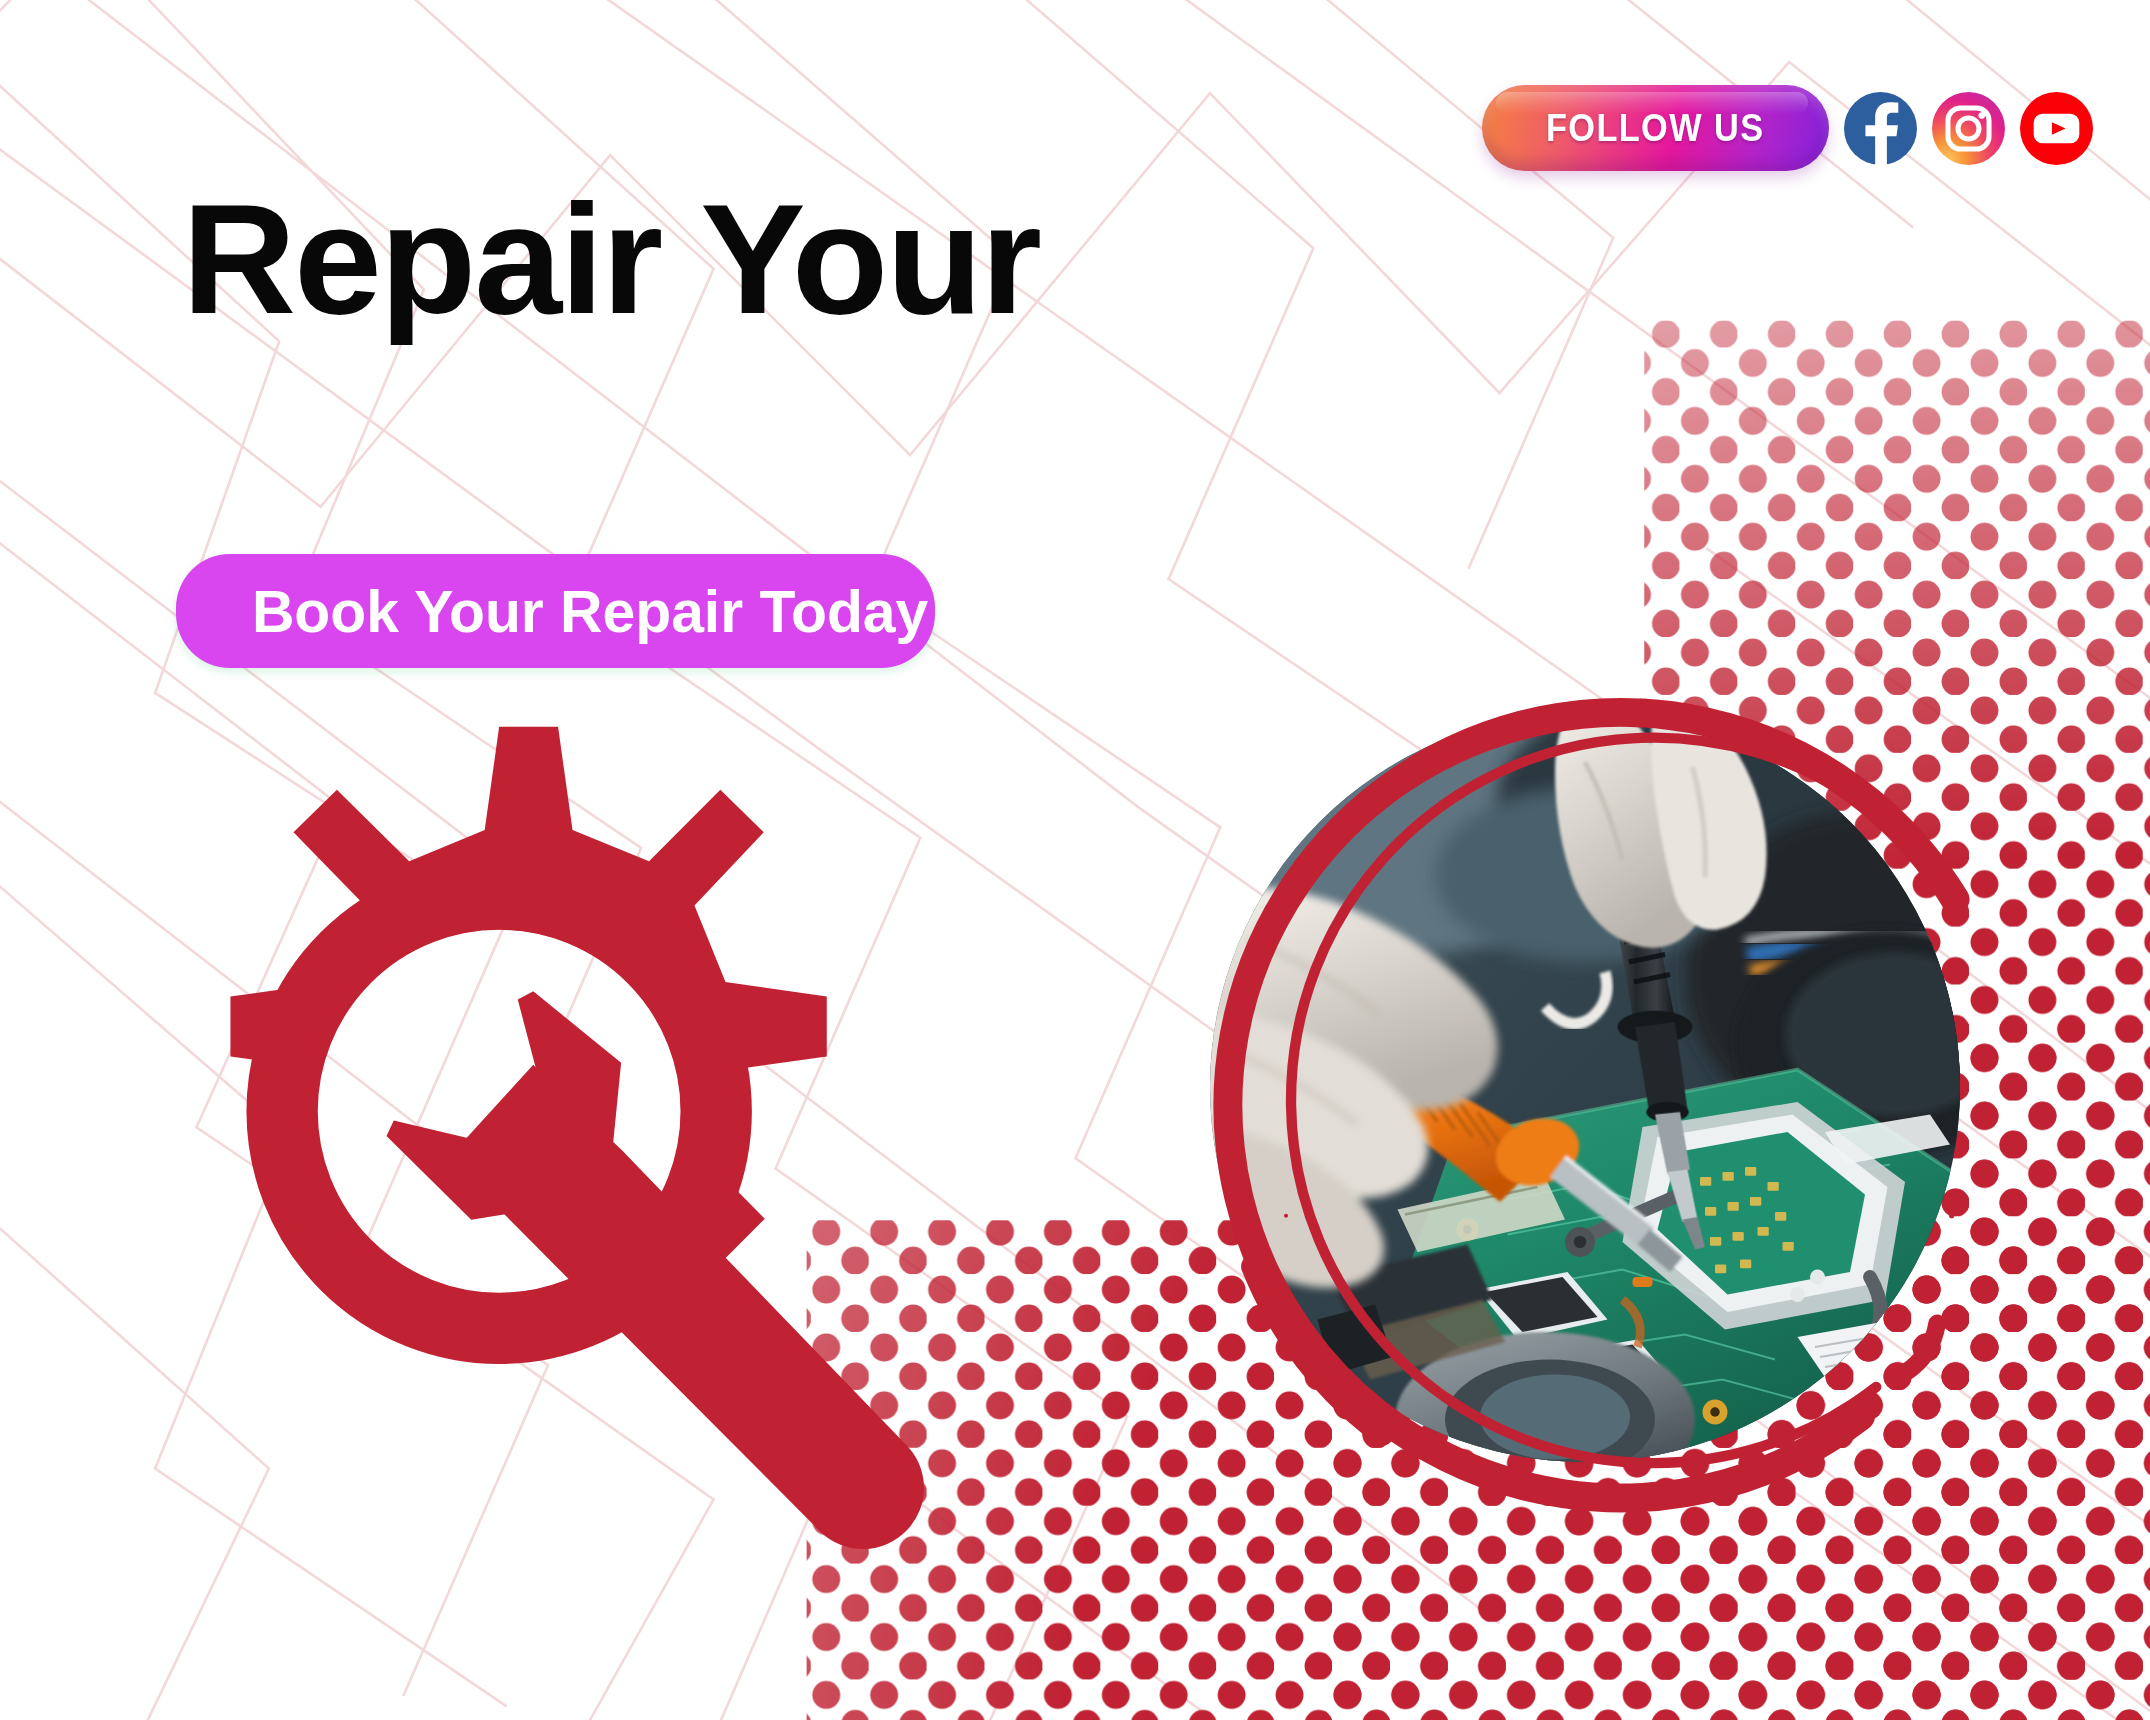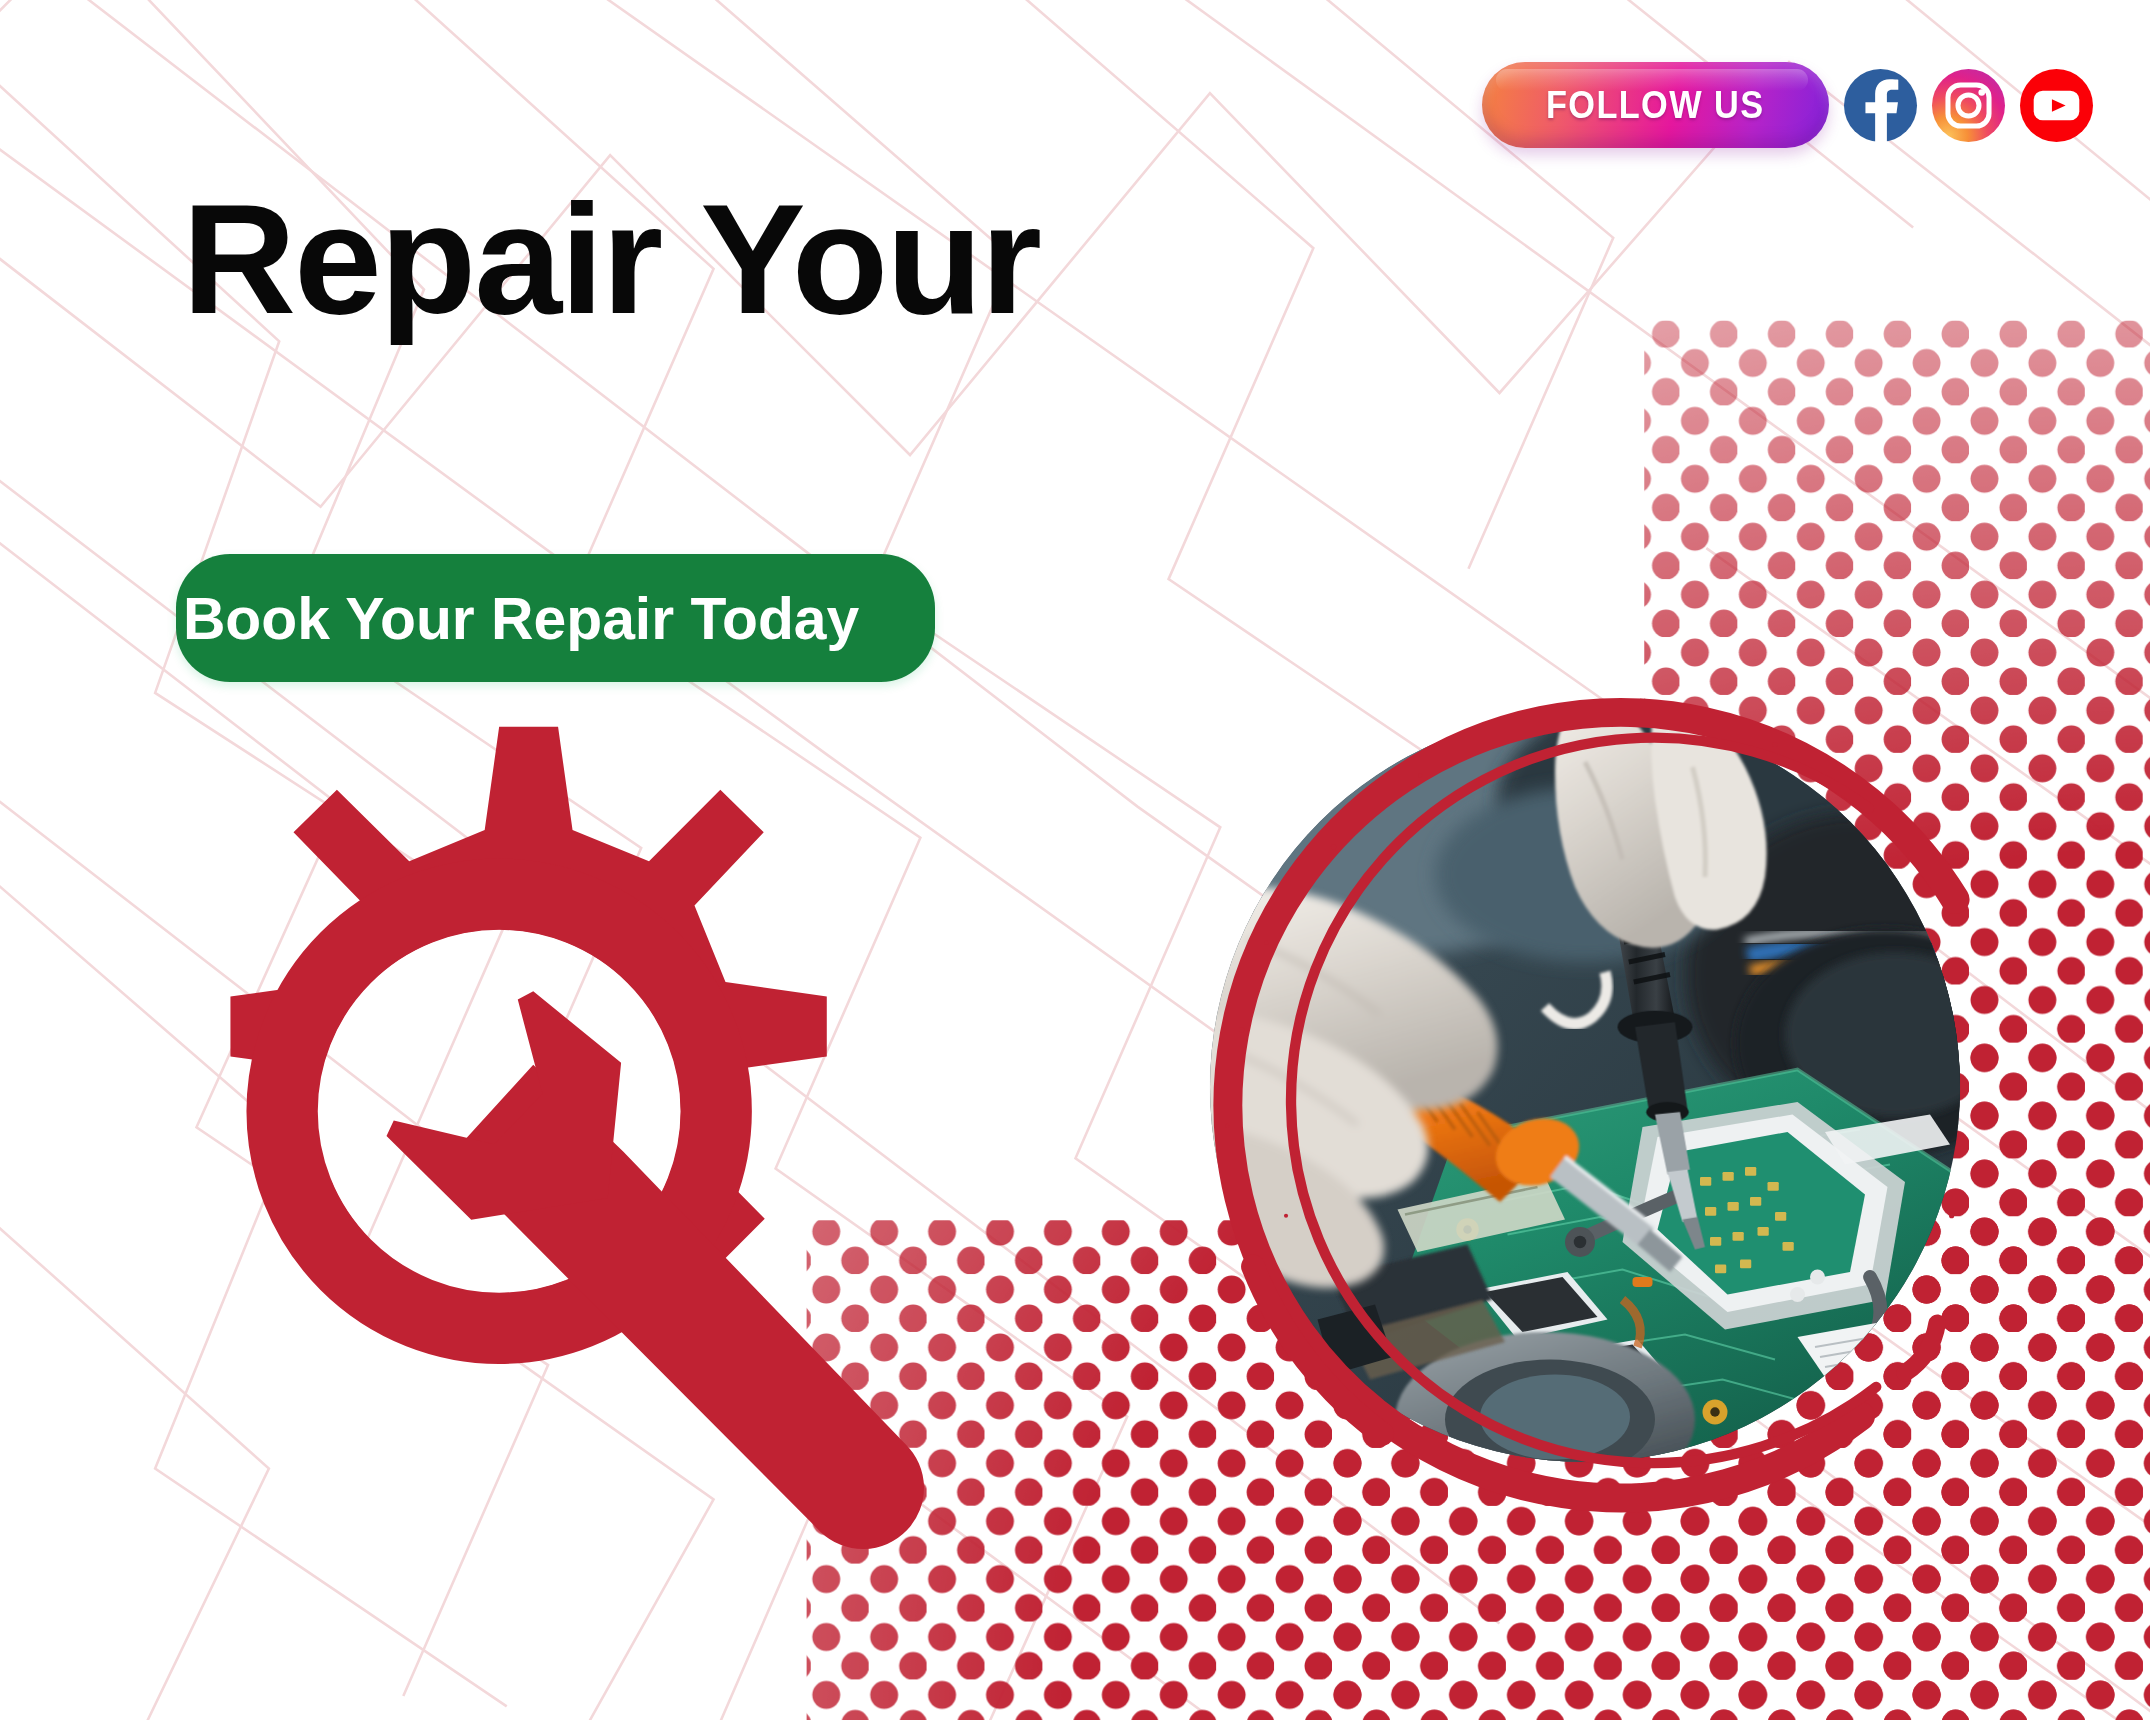--- a/index.html
+++ b/index.html
@@ -8,21 +8,21 @@
   #stage{
     position:relative;width:2151px;height:1721px;background:#ffffff;overflow:hidden;
   }
 
   
   .bg-lines{position:absolute;inset:0;z-index:1;pointer-events:none;}
   .bg-dots{position:absolute;inset:0;z-index:2;pointer-events:none;}
 
   
   #follow-bar{
-    position:absolute;top:62px;right:58px;z-index:40;
+    position:absolute;top:85px;right:58px;z-index:40;
     display:flex;align-items:center;gap:15px;
   }
   #follow-pill{
     width:347px;height:86px;border-radius:48px;
     background:linear-gradient(100deg,#f5833f 0%,#ef5a6a 24%,#e5179d 55%,#b523c9 78%,#8322da 100%);
     display:flex;align-items:center;justify-content:center;
     box-shadow:0 7.2px 13.4px rgba(140,30,160,.22), inset 0 -8.3px 13.4px rgba(90,10,110,.22), inset 0 7.2px 11.4px rgba(255,255,255,.18);
     position:relative;
   }
   #follow-pill::after{
@@ -51,22 +51,22 @@
   #subhead{
     position:absolute;left:182px;top:428px;z-index:30;
     font-family:"Liberation Sans Narrow","Liberation Sans",sans-serif;
     font-weight:700;font-size:70px;line-height:1;color:#080808;
     letter-spacing:-0.5px;white-space:nowrap;transform:scaleX(1.0);transform-origin:left top;
   }
 
   
   #cta-button{
     position:absolute;left:176px;top:554px;z-index:30;
-    width:759px;height:128px;border-radius:54px;background:#15803d;
-    display:flex;align-items:center;justify-content:flex-start;cursor:pointer;
+    width:759px;height:114px;border-radius:54px;background:#d946ef;
+    display:flex;align-items:center;justify-content:flex-end;cursor:pointer;
     box-shadow:0 4.1px 9.3px rgba(11,180,92,.16);
   }
   #cta-label{
     color:#ffffff;font-weight:700;font-size:60px;letter-spacing:0px;
     font-family:"Liberation Sans Narrow","Liberation Sans",sans-serif;
     white-space:nowrap;transform:scaleX(.98);
   }
 
   
   #logo-gear-wrench{

